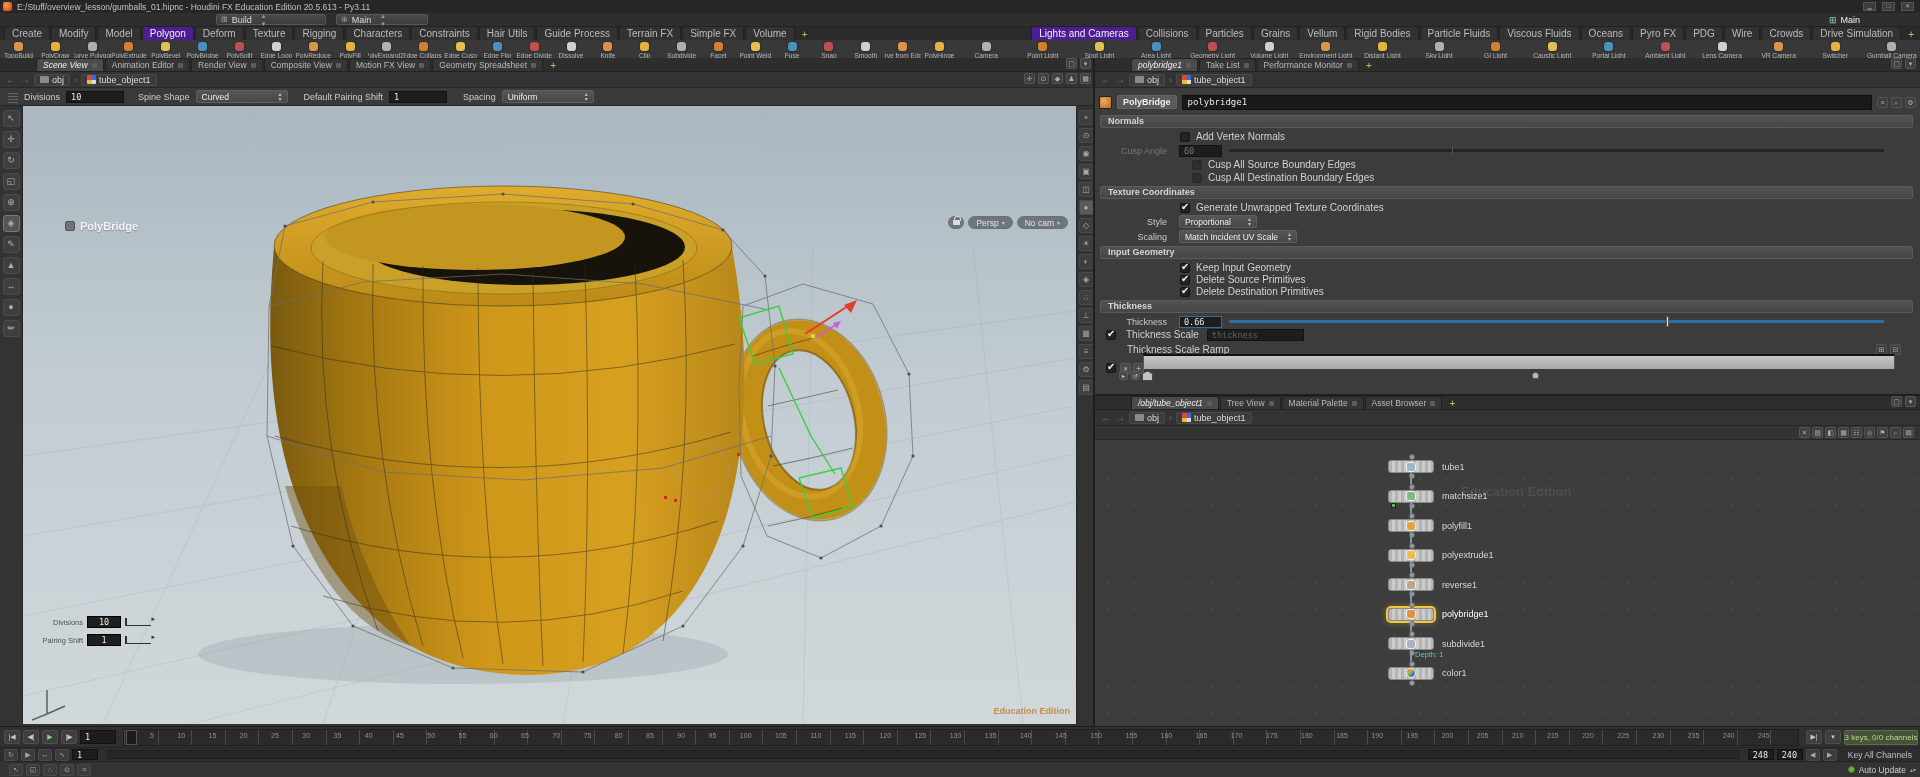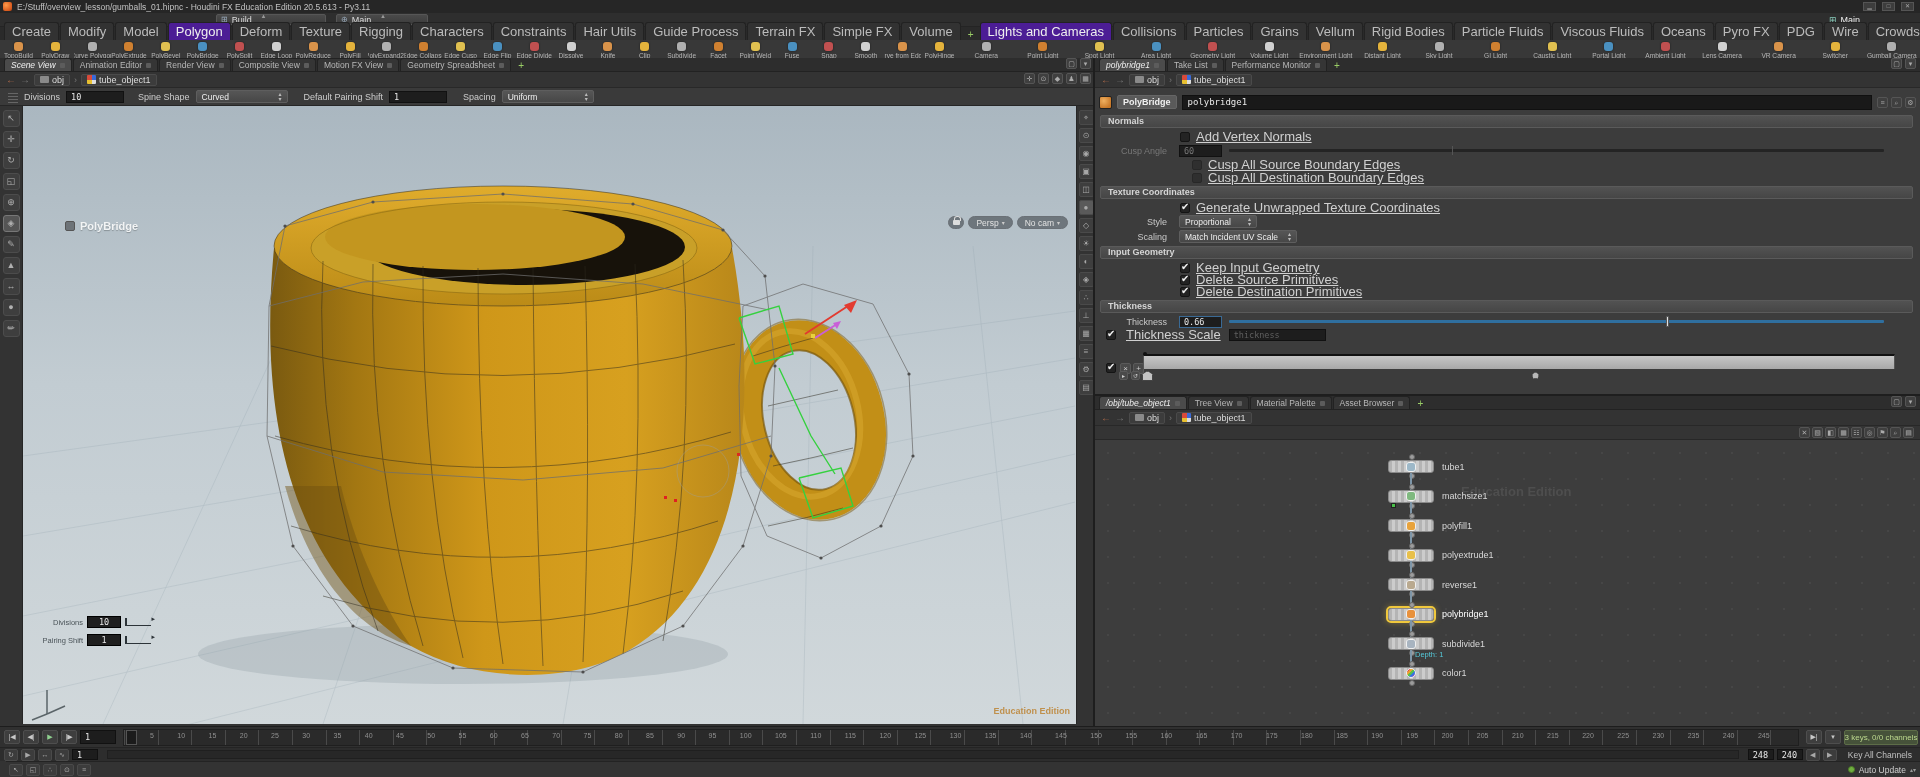--- a/index.html
+++ b/index.html
@@ -25,38 +25,38 @@
   .combo .cicon { color:#9ab; font-size:8px; }
   .combo .spl { color:#999; font-size:7px; margin-left:6px; letter-spacing:-1px;}
   #build-combo { margin-left:120px; width:110px; }
   #main-combo { margin-left:10px; width:92px; }
   #desktop-pill { margin-left:auto; margin-right:60px; display:flex; gap:4px; align-items:center; font-size:9px; color:#eee; }
   #desktop-pill .cicon{color:#8cb;}
 
   
   #shelftabs { left:0; top:27px; width:1920px; height:13px; background:#2a2a2a; display:flex; align-items:flex-end; }
   .shelf-tab-list { display:flex; align-items:flex-end; height:13px; }
-  .shelf-tab { font-size:13px; color:#bbb; background:#323232; border:1px solid #222; border-bottom:none;
+  .shelf-tab { font-size:10px; color:#bbb; background:#323232; border:1px solid #222; border-bottom:none;
         border-radius:3px 3px 0 0; padding:1px 7px; margin-right:1px; white-space:nowrap; }
   .shelf-tab.active { background:#4c1d95; color:#eee; }
   .plus-btn { font-size:10px; color:#9c6; padding:0 6px; }
   #right-shelf-tabs { margin-left:auto; }
   #shelftools { left:0; top:40px; width:1920px; height:21px; background:#383838; border-bottom:1px solid #2a2a2a; display:flex; }
   .tool-list { display:flex; overflow:hidden; }
   #left-tool-list { width:958px; }
   #right-tool-list { width:962px; }
   .tool { flex:1 1 0; min-width:0; display:flex; flex-direction:column; align-items:center; justify-content:center; overflow:hidden; }
   .tool-dot { width:9px; height:9px; border-radius:3px; margin-bottom:1px; box-shadow:0 0 2px rgba(0,0,0,.6); }
   .tool-label { font-size:6.6px; color:#b5b5b5; white-space:nowrap; }
 
   
   .tabrow { height:14px; background:#2d2d2d; display:flex; align-items:flex-end; border-bottom:1px solid #222; }
   .ptab { display:flex; align-items:center; gap:4px; background:#353535; border:1px solid #222; border-bottom:none;
         border-radius:3px 3px 0 0; padding:1px 6px; margin-right:1px; font-size:8.5px; color:#b8b8b8; white-space:nowrap;}
-  .ptab.active { background:#4b4b4b; color:#eee; }
+  .ptab.active { background:#4b4b4b; color:#eee;margin-left:32px; }
   .ptab.active span:first-child { font-style:italic; }
   .tab-sq { width:5px; height:5px; background:#5c5c5c; border-radius:1px; }
   .pane-ctl { margin-left:auto; display:flex; gap:3px; padding:0 4px 2px 0; }
   .mini-icon { width:11px; height:11px; background:#3f3f3f; border:1px solid #555; border-radius:2px;
         color:#aaa; font-size:7px; line-height:9px; text-align:center; }
   .pathrow { height:16px; background:#333; display:flex; align-items:center; gap:4px; border-bottom:1px solid #282828; padding-left:6px;}
   .nav-arrow { font-size:10px; }
   .path-chip { display:flex; align-items:center; gap:3px; background:#3c3c3c; border:1px solid #4a4a4a; border-radius:2px;
         height:12px; padding:0 5px; font-size:9px; color:#ddd; }
   .obj-ico { width:9px; height:7px; background:#8a8a8a; border-radius:1px; }
@@ -129,21 +129,21 @@
   .sec { position:absolute; left:5px; width:813px; height:13px; background:linear-gradient(#525252,#464646);
         border:1px solid #5a5a5a; border-radius:2px; font-size:9px; color:#d5d5d5; padding:0 7px; line-height:11px; font-weight:bold;}
   .prow { position:absolute; left:0; width:820px; height:13px; display:flex; align-items:center; }
   .plabel { width:78px; text-align:right; padding-right:6px; color:#c8c8c8; font-size:9px; white-space:nowrap;}
   .plabel.dis, .dis { color:#777; }
   .cb { width:10px; height:10px; background:#232323; border:1px solid #141414; border-radius:2px; margin-left:85px;
         position:relative; flex:none; }
   .cb.ind { margin-left:97px; }
   .cb.on::after { content:"✔"; position:absolute; left:0px; top:-3px; color:#f0f0f0; font-size:10px; }
   .cb.off.dim { opacity:.5; }
-  .cblabel { font-size:13px; color:#d0d0d0; padding-left:6px; white-space:nowrap;text-decoration:underline;}
+  .cblabel { font-size:10px; color:#d0d0d0; padding-left:6px; white-space:nowrap;}
   .slider { position:relative; height:3px; background:#242424; border-radius:1px; flex:none; }
   .slider.dim .tickmark { background:#555; }
   .tickmark { position:absolute; top:-3px; width:1px; height:9px; background:#777; }
   .slider-handle { position:absolute; top:-4px; width:3px; height:11px; background:#e2e2e2; border:1px solid #555; }
   .ghost { color:#5f5f5f; }
   .rampbar { position:absolute; height:15px; background:linear-gradient(#c6c6c6,#a8a8a8); border-top:2px solid #111;
         border-left:1px solid #555; border-right:1px solid #555; }
   .rampdot { position:absolute; width:4px; height:4px; background:#111; border-radius:50%; }
   .house { position:absolute; width:11px; height:10px; background:#c2c2c2; border:1px solid #444;
         clip-path:polygon(50% 0,100% 38%,100% 100%,0 100%,0 38%); }
@@ -839,20 +839,27 @@
       <span class="plabel">Thickness</span>
       <span class="fld" style="width:43px;margin-left:6px;border:1px solid #3a6a95">0.66</span>
       <div class="slider" style="margin-left:7px;width:655px;background:#2f6f9f;height:3px">
         <span class="slider-handle" id="thickness-handle" style="left: calc(67% - 2px);"></span>
       </div>
     </div>
     <div class="prow" style="top:240px">
       <span class="cb on" style="margin-left:11px"></span>
       <span class="cblabel dis" style="padding-left:10px">Thickness Scale</span>
       <span class="fld ghost" style="width:97px;margin-left:8px">thickness</span>
+    </div>
+    <div class="prow" style="top:255px">
+      <span class="cblabel" style="padding-left:32px">Thickness Scale Ramp</span>
+      <div style="margin-left:auto;margin-right:14px;display:flex;gap:3px">
+        <div class="mini-icon">⊞</div>
+        <div class="mini-icon">⊟</div>
+      </div>
     </div>
     <div class="prow" style="top:266px;height:28px">
       <span class="cb on" style="margin-left:11px"></span>
       <div class="sbtn" style="margin-left:4px">×</div>
       <div class="sbtn" style="margin-left:2px">+</div>
       <div class="rampbar" style="left:48px;top:0;width:752px">
         <span class="rampdot" style="left:-1px;top:-4px"></span>
       </div>
       <div class="sbtn" style="position:absolute;left:24px;top:17px;width:9px;height:9px;font-size:6px;line-height:8px">▸</div>
       <div class="sbtn" style="position:absolute;left:36px;top:17px;width:9px;height:9px;font-size:6px;line-height:8px">↺</div>

